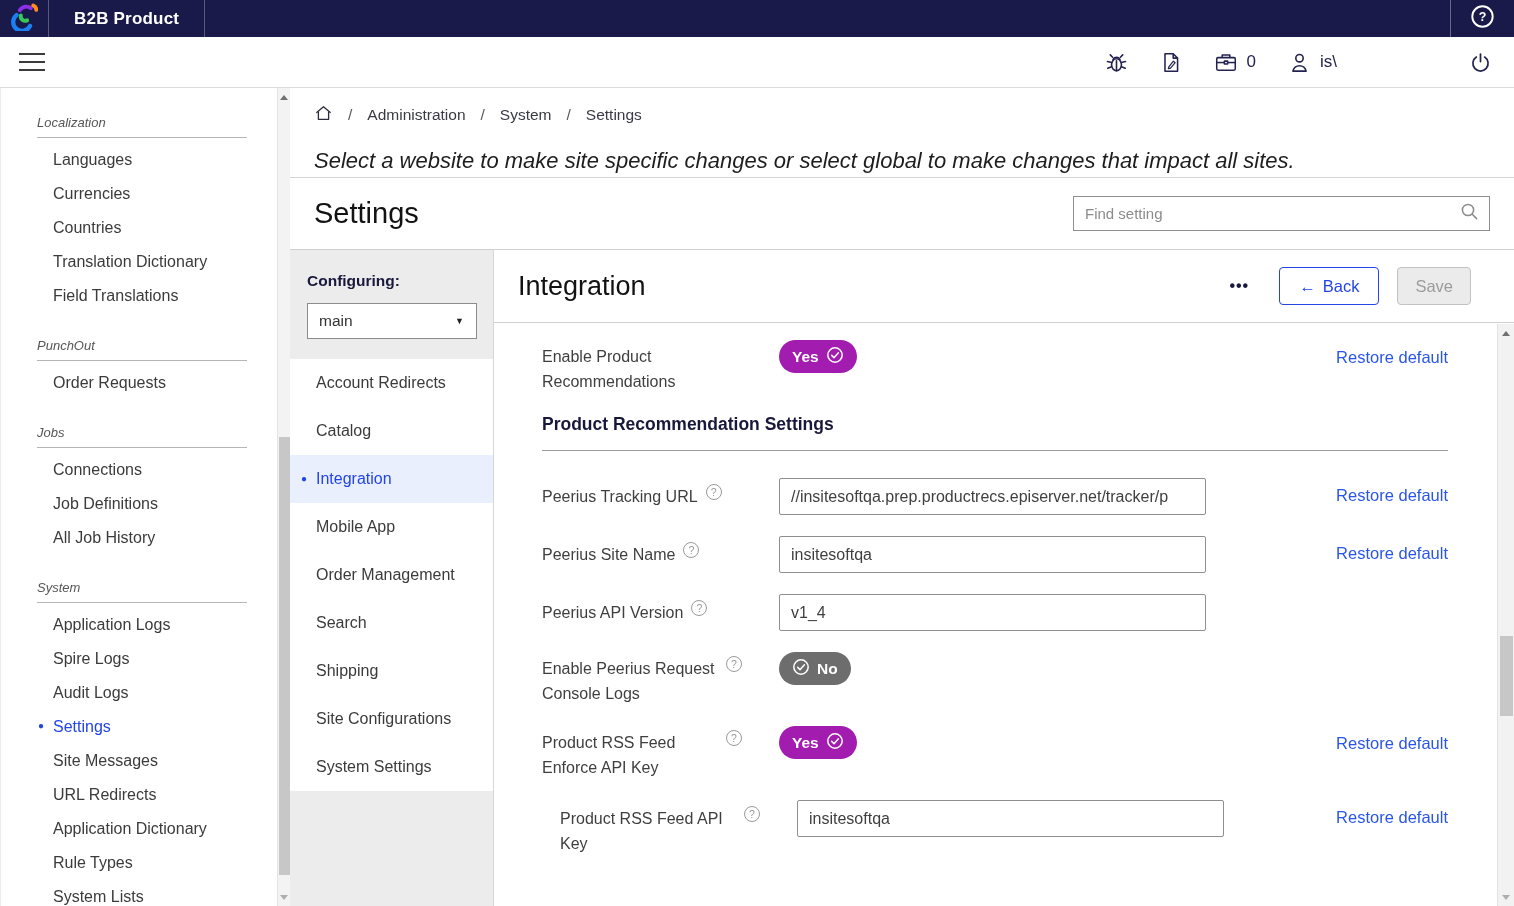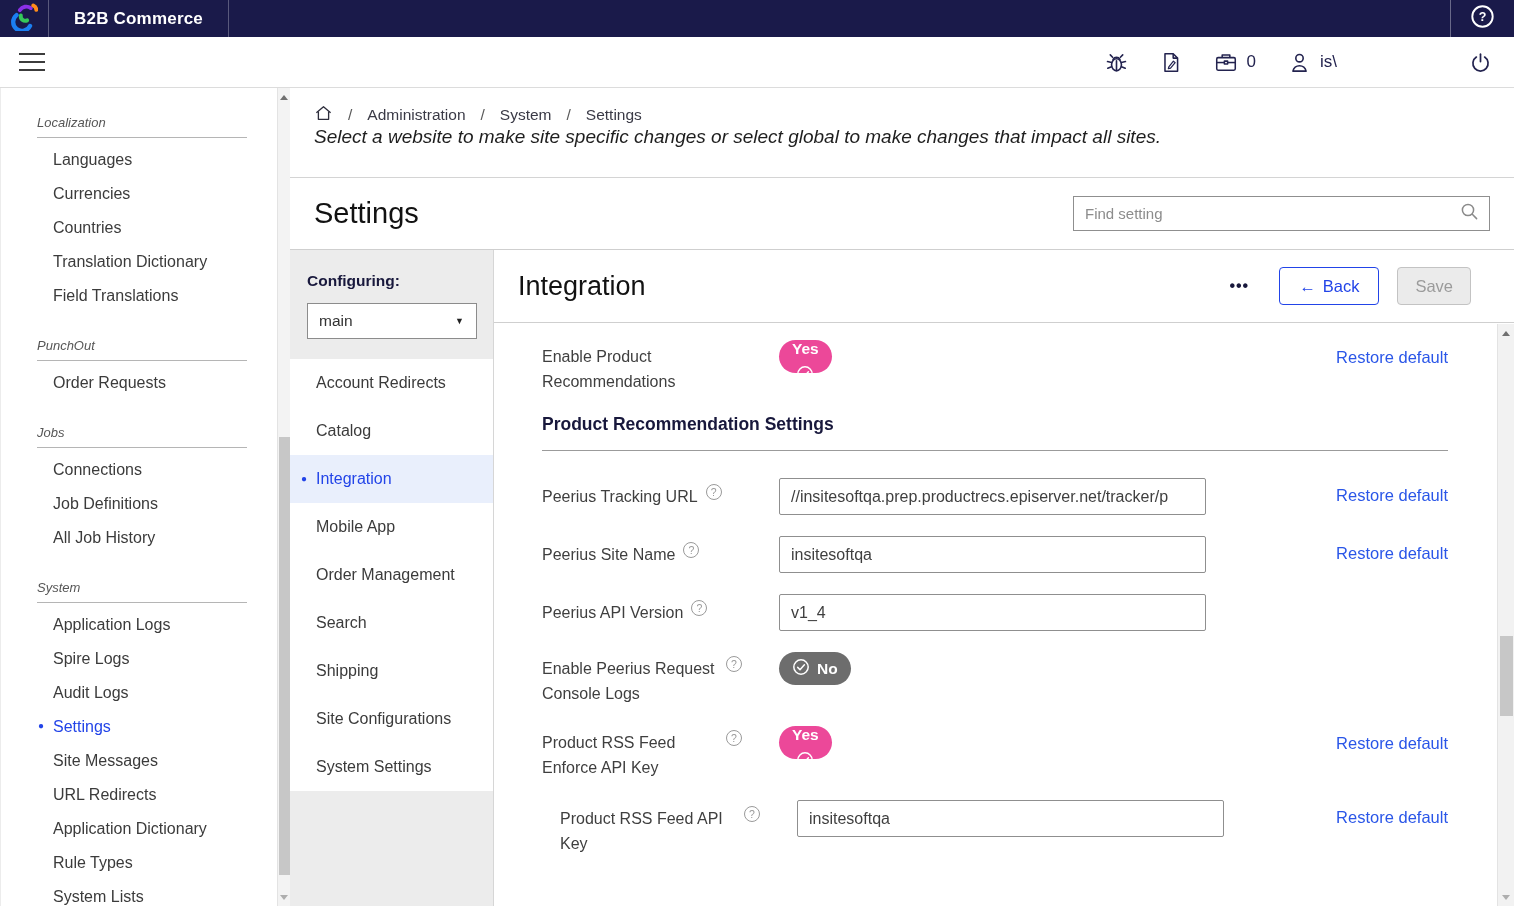--- a/index.html
+++ b/index.html
@@ -41,21 +41,21 @@
   .arr-shape-down { width:0; height:0; border-left:4px solid transparent; border-right:4px solid transparent; border-top:5px solid #aeaeae; }
   .side-thumb { position:absolute; left:1px; width:11px; top:349px; height:438px; background:#c7c7c7; cursor:pointer; }
 
   
   .main { flex:1; display:flex; flex-direction:column; min-width:0; background:#fff; }
 
   .crumb-strip { height:90px; border-bottom:1px solid #d4d4d4; padding:16px 24px 0 24px; }
   .breadcrumb { display:flex; align-items:center; gap:15px; font-size:15.5px; color:#3a3a46; }
   .crumb-link { cursor:pointer; }
   .crumb-sep { color:#5a5a5a; }
-  .note { font-style:italic; font-size:19px; color:#1e1e1e; }
+  .note { margin-top:22px; font-style:italic; font-size:22px; color:#1e1e1e; }
 
   .title-strip { height:72px; border-bottom:1px solid #cfcfcf; display:flex; align-items:center; padding:0 24px; }
   .page-title { font-size:29px; font-weight:500; color:#121212; }
   .find-box { margin-left:auto; width:417px; height:35px; border:1px solid #8f8f8f; background:#fff; display:flex; align-items:center; padding-right:10px; }
   .find-box input { flex:1; height:100%; border:none; outline:none; font-size:15px; padding:0 11px; color:#333; font-family:inherit; background:transparent; }
   .find-box input::placeholder { color:#8c8c8c; }
 
   
   .panes { flex:1; display:flex; min-height:0; }
   .config-pane { width:203px; background:#ececec; display:flex; flex-direction:column; }
@@ -79,21 +79,21 @@
   .detail-body { flex:1; padding:17px 66px 0 48px; overflow:hidden; }
 
   .srow { display:flex; align-items:flex-start; margin-bottom:21px; }
   .srow-label { width:237px; flex-shrink:0; display:flex; align-items:flex-start; color:#3f3f3f; font-size:16px; line-height:25px; padding-top:6px; }
   .srow-label .lbl { max-width:176px; }
   .srow.toggle-row .srow-label { padding-top:4px; }
   .help { display:inline-flex; align-items:center; justify-content:center; width:16px; height:16px; border:1px solid #9a9a9a; border-radius:50%; color:#9a9a9a; font-size:10.5px; margin-left:8px; margin-top:0px; flex-shrink:0; cursor:pointer; }
   .control { width:427px; flex-shrink:0; }
   .setting-input { width:100%; height:37px; border:1px solid #8f8f8f; border-radius:2px; padding:0 11px; font-size:16px; color:#3f3f3f; background:#fff; font-family:inherit; outline:none; white-space:nowrap; overflow:hidden; }
   .pill { height:33px; border-radius:17px; display:inline-flex; align-items:center; gap:7px; padding:0 13px; color:#fff; font-weight:bold; font-size:15.5px; border:none; cursor:pointer; font-family:inherit; }
-  .pill.yes { background:#ec4899;flex-direction:column; }
+  .pill.yes { background:#a21caf; }
   .pill.no  { background:#6d6d6d; }
   .restore { margin-left:auto; color:#2a56e8; font-size:16.5px; padding-top:8px; white-space:nowrap; cursor:pointer; text-decoration:none;text-align:right; }
   .row-first { margin-bottom:54px; }
   .toggle-row { margin-bottom:20px; }
   .srow.indent { padding-left:18px; }
   .section-head { font-size:17.5px; font-weight:bold; color:#18183c; }
   .section-rule { border:none; border-top:1px solid #9b9b9b; margin:15px 0 27px 0; }
 
   .v-scroll { position:absolute; top:74px; right:0; bottom:0; width:17px; background:#f2f2f2; border-left:1px solid #e3e3e3; }
   .v-scroll .scroll-arrow { width:16px; }
@@ -109,21 +109,21 @@
       <span>
         <svg width="28" height="28" viewBox="0 0 30 30" fill="none">
           <path d="M7 13 A 9.5 9.5 0 1 0 21.5 24.5" stroke="#1b7ff2" stroke-width="4.6" stroke-linecap="round"></path>
           <path d="M11.6 13.4 A 4.8 4.8 0 0 0 18.4 18.6" stroke="#35c75a" stroke-width="4.2" stroke-linecap="round"></path>
           <path d="M10.5 7.6 A 8.5 8.5 0 0 1 22.3 5.4" stroke="#8b30e8" stroke-width="4.2" stroke-linecap="round"></path>
           <path d="M25 2.6 A 5.5 5.5 0 0 1 28.2 7.4" stroke="#ff8c1a" stroke-width="4.2" stroke-linecap="round"></path>
         </svg>
       </span>
     </div>
     <div class="brand-box">
-      <span>B2B Commerce</span>
+      <span>B2B Product</span>
     </div>
     <div class="topbar-fill"></div>
     <div class="help-box">
       <span>
         <svg width="25" height="25" viewBox="0 0 25 25" fill="none">
           <circle cx="12.5" cy="12.5" r="10.2" stroke="#fff" stroke-width="1.9"></circle>
           <text x="12.5" y="17" text-anchor="middle" font-size="12.5" font-weight="bold" fill="#fff" font-family="Liberation Sans, sans-serif">?</text>
         </svg>
       </span>
     </div>

